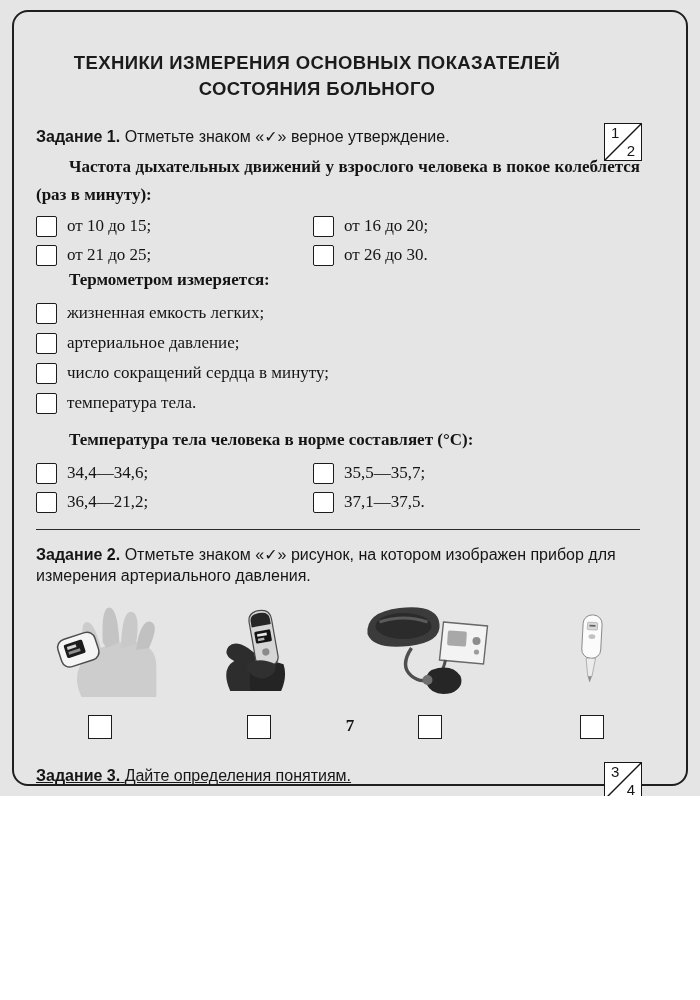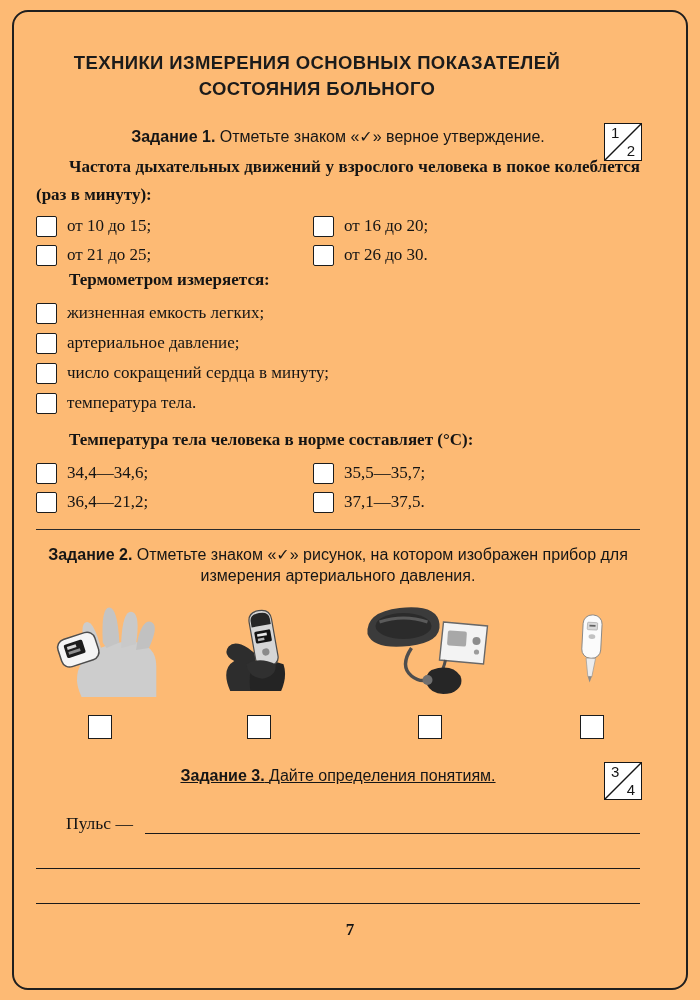--- a/index.html
+++ b/index.html
@@ -1,30 +1,30 @@
 <!DOCTYPE html>
 <html><head>
 <meta charset="utf-8">
 <style>
   * { margin:0; padding:0; box-sizing:border-box; }
   html,body { width:700px; height:1000px; background:#fff; }
   body { font-family:"Liberation Serif", serif; color:#141414; position:relative; }
 
-  .sheet { position:relative; width:700px; height:1000px; background:#fdba74; overflow:hidden; }
+  .sheet { position:relative; width:700px; height:796px; background:#e5e5e5; overflow:hidden; }
   .frame { position:absolute; left:12px; top:10px; right:12px; bottom:10px;
            border:2px solid #1f1f1f; border-radius:16px; }
 
   .content { position:absolute; left:36px; right:60px; top:50px; }
 
   .title { font-family:"Liberation Sans", sans-serif; font-weight:700; font-size:18.5px;
            line-height:26px; text-align:center; letter-spacing:.4px; color:#1b1b1b;
            margin-left:-42px; margin-bottom:24px; }
 
   .task-head { font-family:"Liberation Sans", sans-serif; font-size:16px; line-height:21px;
-               position:relative; color:#161616;text-align:center; }
+               position:relative; color:#161616; }
   .tlabel { font-weight:700; }
 
   .marker { position:absolute; top:-3px; right:-2px; width:38px; height:38px;
             border:1.7px solid #161616; background:#fff; }
   .marker svg { position:absolute; inset:0; width:100%; height:100%; }
   .m-top { position:absolute; top:1px; left:6px; font-size:15px; line-height:15px; }
   .m-bot { position:absolute; bottom:2px; right:6px; font-size:15px; line-height:15px; }
 
   .para { font-size:17px; line-height:28px; text-indent:33px; text-align:justify;font-weight:bold; }
   .mb6{margin-bottom:6px;} .mb8{margin-bottom:8px;} .mb12{margin-bottom:12px;}

